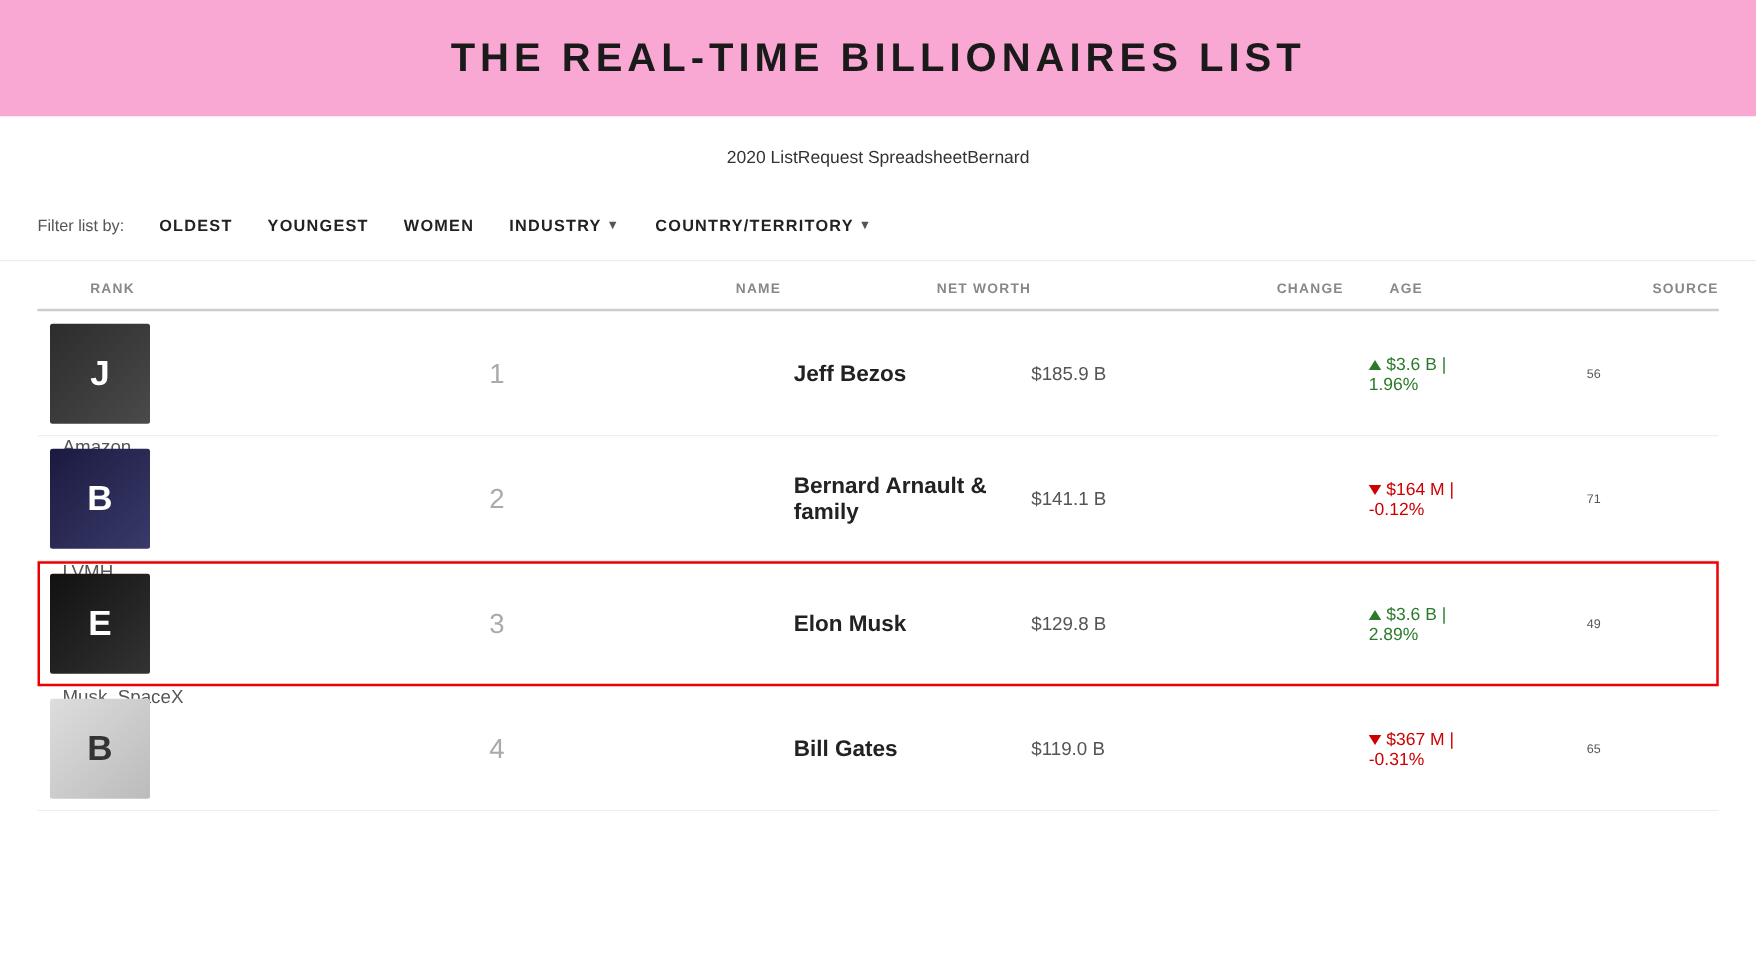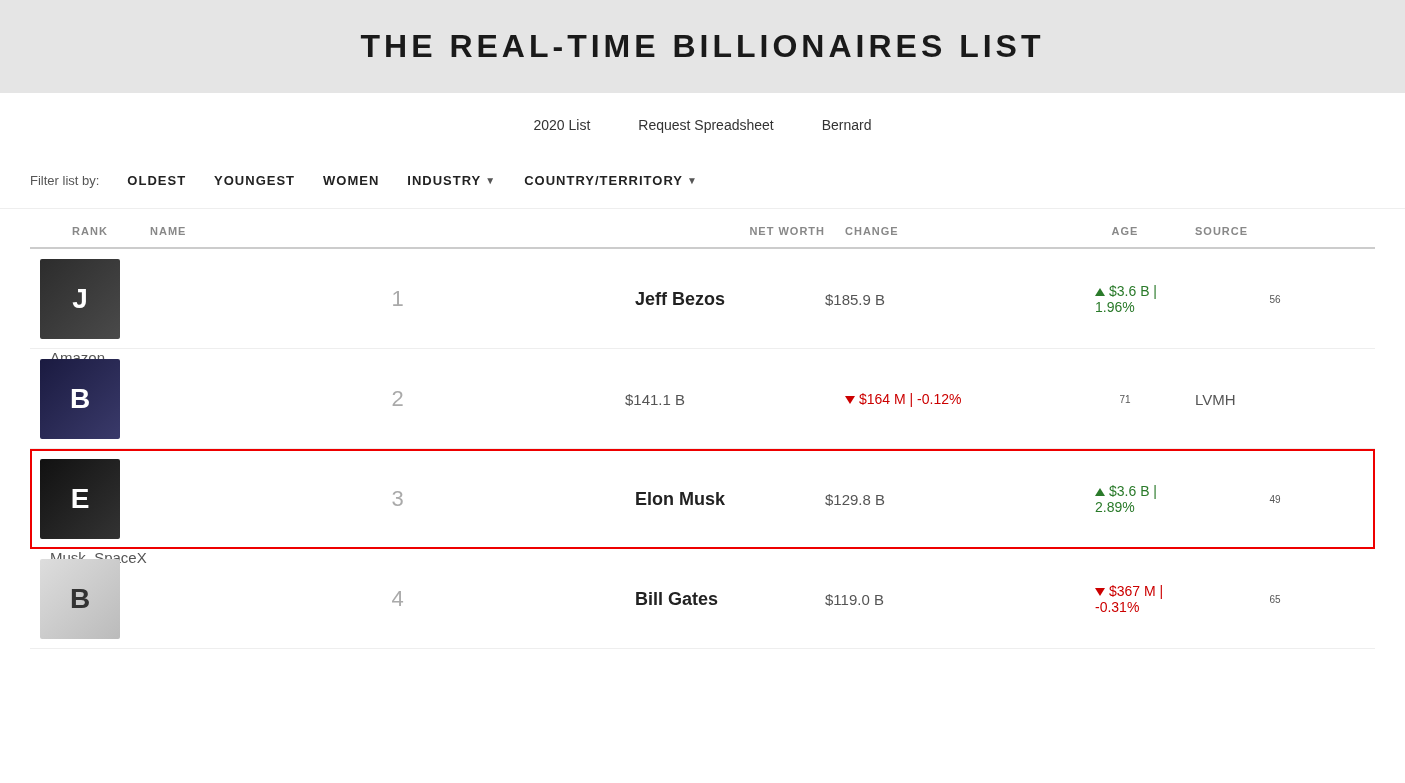--- a/index.html
+++ b/index.html
@@ -1,37 +1,36 @@
 <!DOCTYPE html>
 <html><head>
   <meta charset="utf-8">
   <style>
     * { margin: 0; padding: 0; box-sizing: border-box; }
     body { font-family: 'Georgia', serif; background: #fff; color: #333; }
 
     
     .header-banner {
-      background: #e5e5e5;
+      background: #f9a8d4;
       text-align: center;
       padding: 28px 0;
     }
     .header-title {
       font-family: 'Arial', sans-serif;
       font-weight: 900;
       font-size: 32px;
       letter-spacing: 4px;
       color: #1a1a1a;
       text-transform: uppercase;
     }
 
     
     .nav-links {
       display: flex;
       justify-content: center;
-      gap: 48px;
       padding: 24px 0 20px 0;
       border-bottom: none;
     }
     .nav-link {
       font-family: 'Arial', sans-serif;
       font-size: 14px;
       color: #333;
       text-decoration: none;
       cursor: pointer;
     }
@@ -78,20 +77,21 @@
       padding: 16px 0 10px 0;
       border-bottom: 2px solid #ccc;
     }
     .col-header {
       font-family: 'Arial', sans-serif;
       font-size: 11px;
       font-weight: bold;
       color: #888;
       letter-spacing: 1px;
       text-transform: uppercase;
+      text-align: right;
     }
     .col-header.right { text-align: right; }
     .col-header.center { text-align: center; }
 
     
     .list-row {
       display: grid;
       grid-template-columns: 120px 1fr 200px 250px 100px 200px;
       align-items: center;
       border-bottom: 1px solid #eee;
@@ -239,20 +239,21 @@
     </div>
     <div class="age-cell">56</div>
     <div class="source-cell">Amazon</div>
   </div>
 
   <div class="list-row" style="height:100px;">
     <div style="display:flex;align-items:center;height:100%;">
       <div class="avatar-box av2">B</div>
     </div>
     <div class="rank-cell">2</div>
+    <div class="name-cell">Bernard Arnault &amp; family</div>
     <div class="net-worth-cell">$141.1 B</div>
     <div class="change-cell down">
       <span class="triangle-down"></span>$164 M | -0.12%
     </div>
     <div class="age-cell">71</div>
     <div class="source-cell">LVMH</div>
   </div>
 
   <div class="list-row highlighted" style="height:100px;">
     <div style="display:flex;align-items:center;height:100%;">

